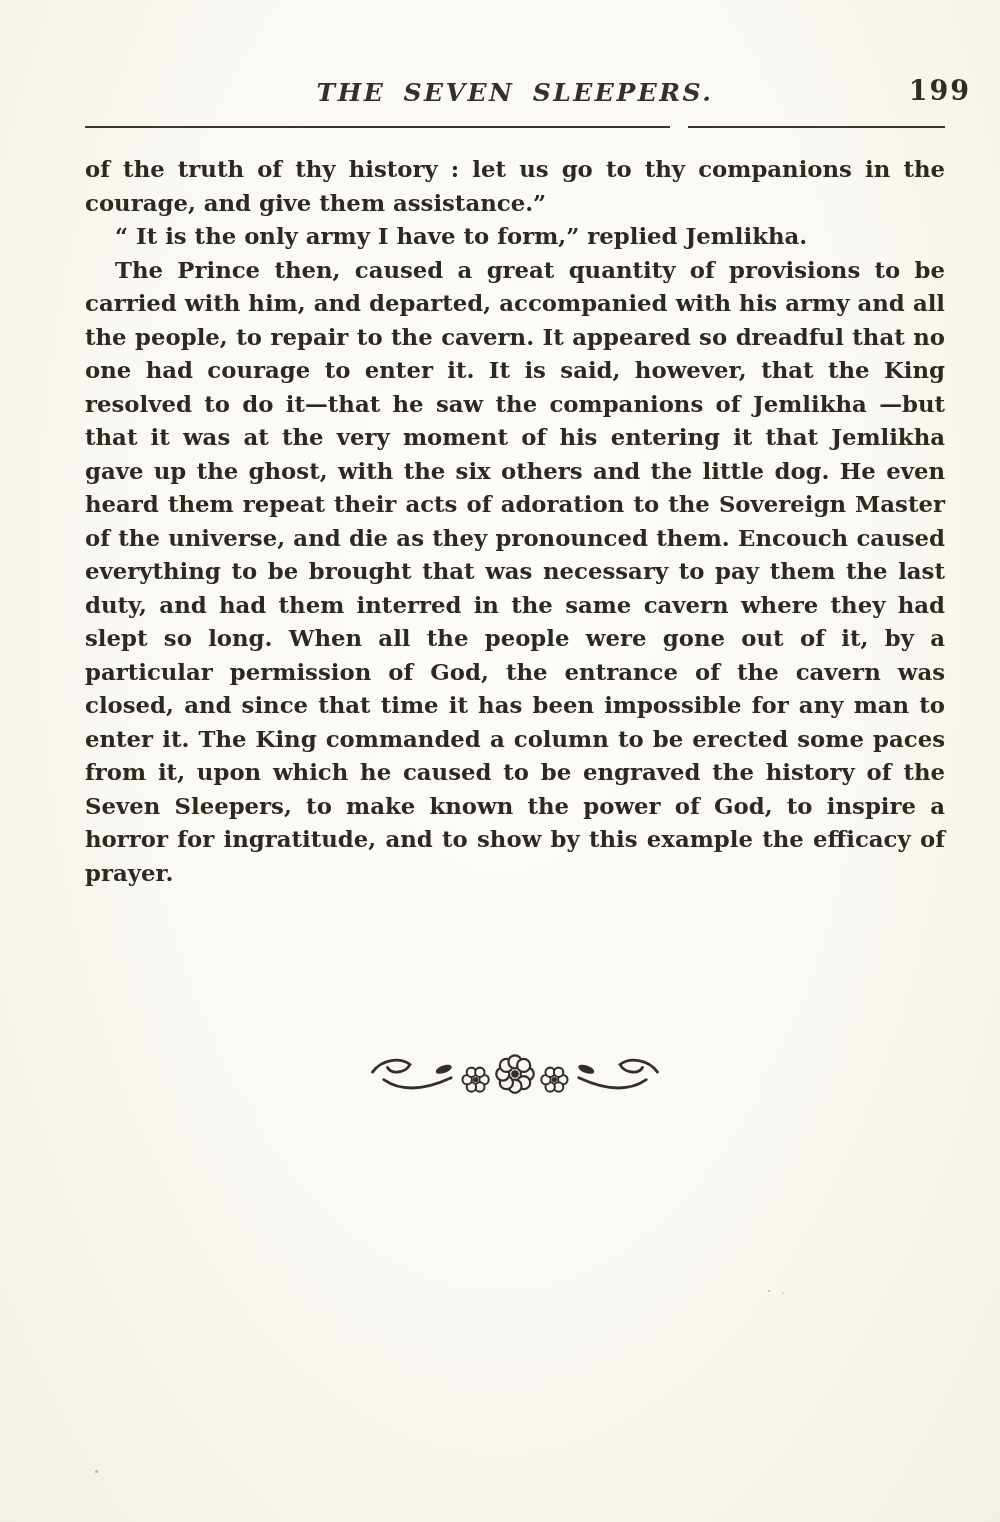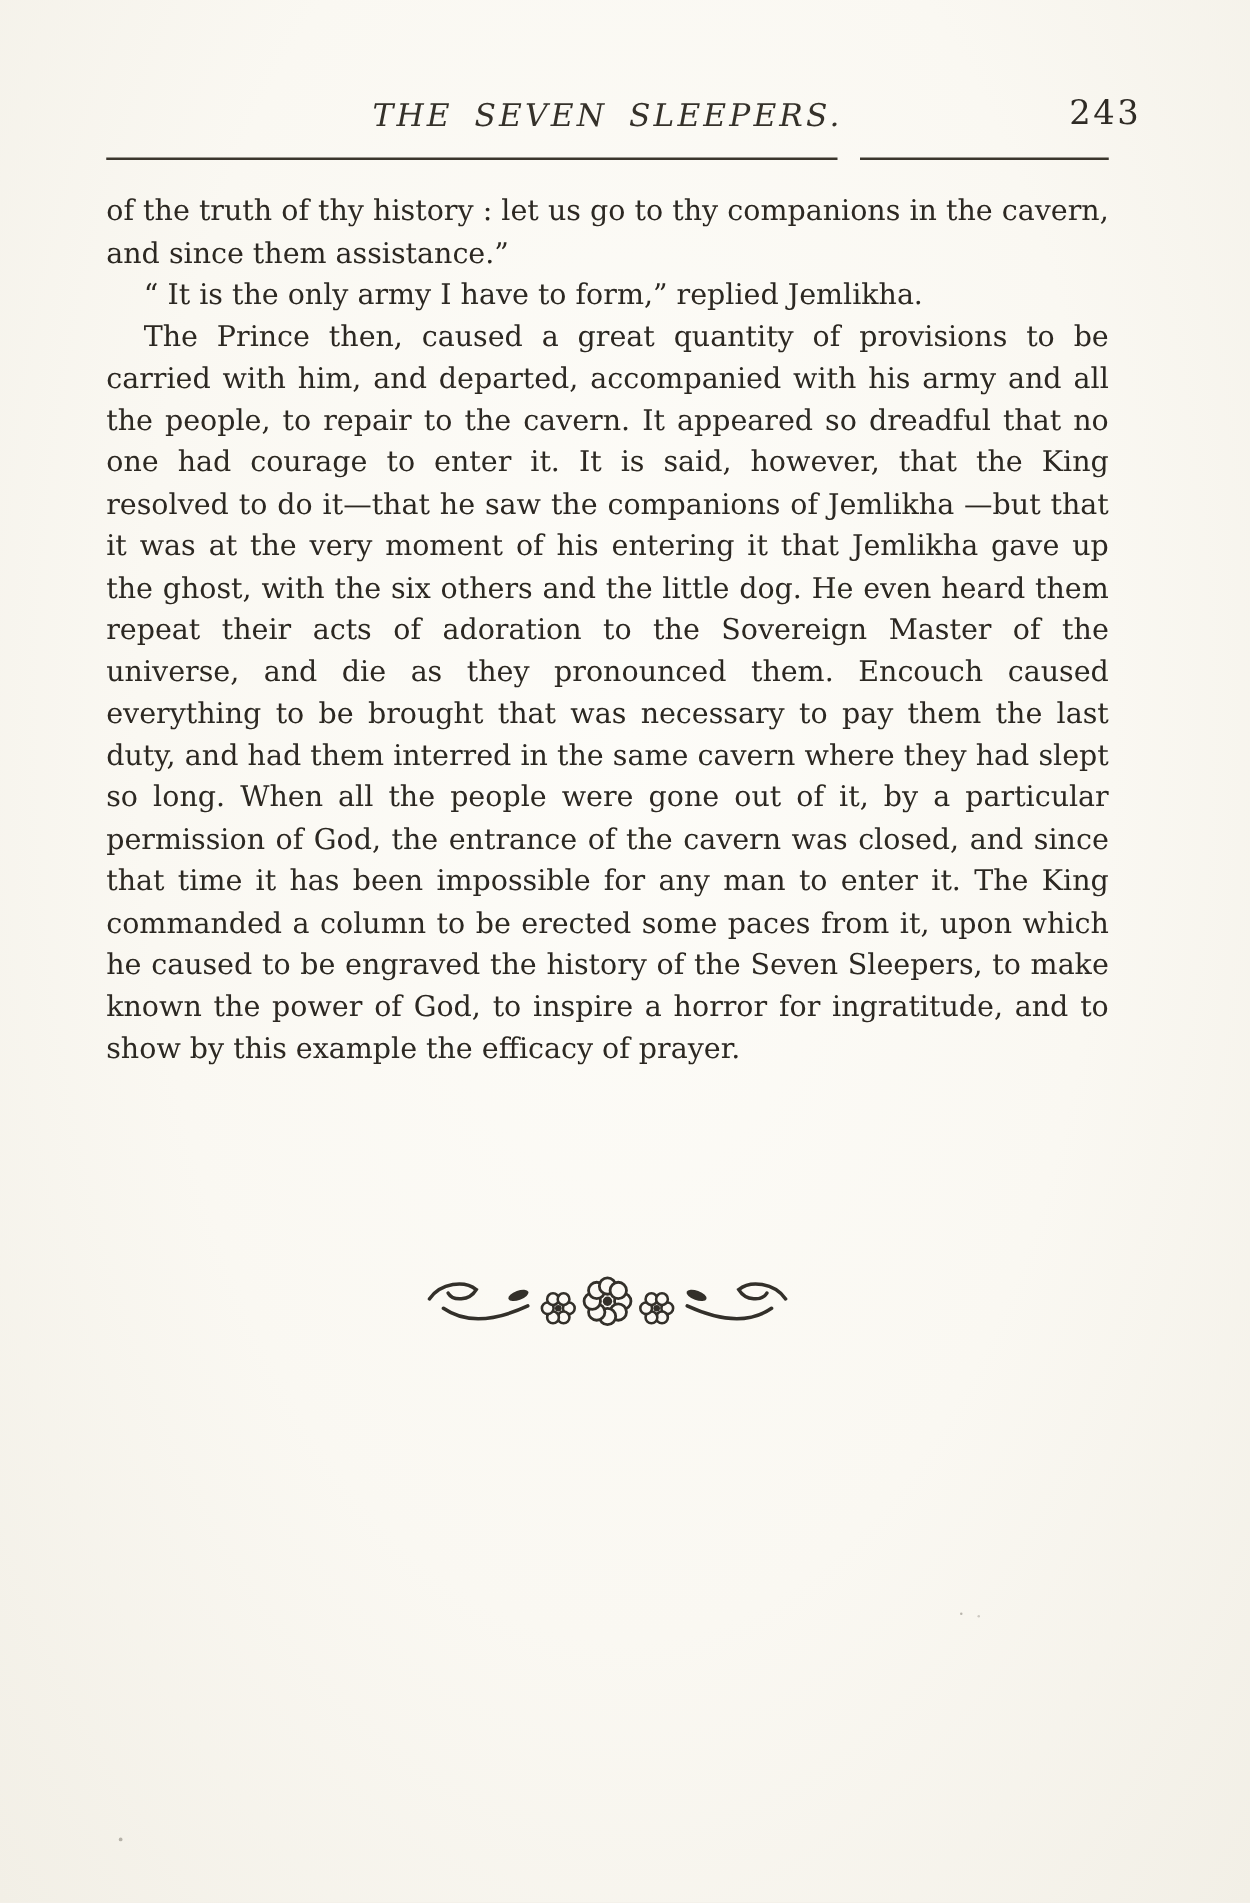--- a/index.html
+++ b/index.html
@@ -9,22 +9,23 @@
     background: #f3f0e8;
     font-family: "DejaVu Serif", "Liberation Serif", serif;
     color: #2e2a25;
     position: relative;
     overflow: hidden;
   }
   .page {
     position: absolute;
     inset: 0;
     box-sizing: border-box;
-    padding: 78px 113px 0 85px;
+    padding: 78px 55px 0 85px;
     background: radial-gradient(ellipse at 50% 38%, #fdfcf8 0%, #faf8f2 55%, #f2efe6 100%);
+    font-weight: bold;
   }
   .page-header {
     position: relative;
     height: 36px;
   }
   .running-title {
     text-align: center;
     font-style: italic;
     font-size: 25px;
     letter-spacing: 2.5px;
@@ -77,30 +78,30 @@
   .speckle-2 { left: 768px; top: 1290px; width: 2px; height: 2px; }
   .speckle-3 { left: 782px; top: 1292px; width: 2px; height: 2px; opacity: 0.3; }
 </style>
 </head>
 <body>
 
 <div class="page">
 
   <header class="page-header">
     <div class="running-title">THE SEVEN SLEEPERS.</div>
-    <div class="page-number">243</div>
+    <div class="page-number">199</div>
   </header>
 
   <div class="header-rule">
     <span class="rule-seg rule-left"></span>
     <span class="rule-seg rule-right"></span>
   </div>
 
   <main class="body-text">
-    <p class="para no-indent">of the truth of thy history : let us go to thy companions in the cavern, and since them assistance.”</p>
+    <p class="para no-indent">of the truth of thy history : let us go to thy companions in the courage, and give them assistance.”</p>
     <p class="para indent">“ It is the only army I have to form,” replied Jemlikha.</p>
     <p class="para indent">The Prince then, caused a great quantity of provisions to be carried with him, and departed, accompanied with his army and all the people, to repair to the cavern. It appeared so dreadful that no one had courage to enter it. It is said, however, that the King resolved to do it—that he saw the companions of Jemlikha —but that it was at the very moment of his entering it that Jemlikha gave up the ghost, with the six others and the little dog. He even heard them repeat their acts of adoration to the Sovereign Master of the universe, and die as they pronounced them. Encouch caused everything to be brought that was necessary to pay them the last duty, and had them interred in the same cavern where they had slept so long. When all the people were gone out of it, by a particular permission of God, the entrance of the cavern was closed, and since that time it has been impossible for any man to enter it. The King commanded a column to be erected some paces from it, upon which he caused to be engraved the history of the Seven Sleepers, to make known the power of God, to inspire a horror for ingratitude, and to show by this example the efficacy of prayer.</p>
   </main>
 
   <div class="ornament">
     <svg viewBox="0 0 320 72" width="300" height="68" aria-hidden="true">
 
       <g stroke="#33302a" fill="none" stroke-width="3" stroke-linecap="round">
         <path d="M8,34 C18,20 38,18 48,26 C42,36 28,36 24,29"></path>
         <path d="M20,42 C40,56 66,52 92,40"></path>

